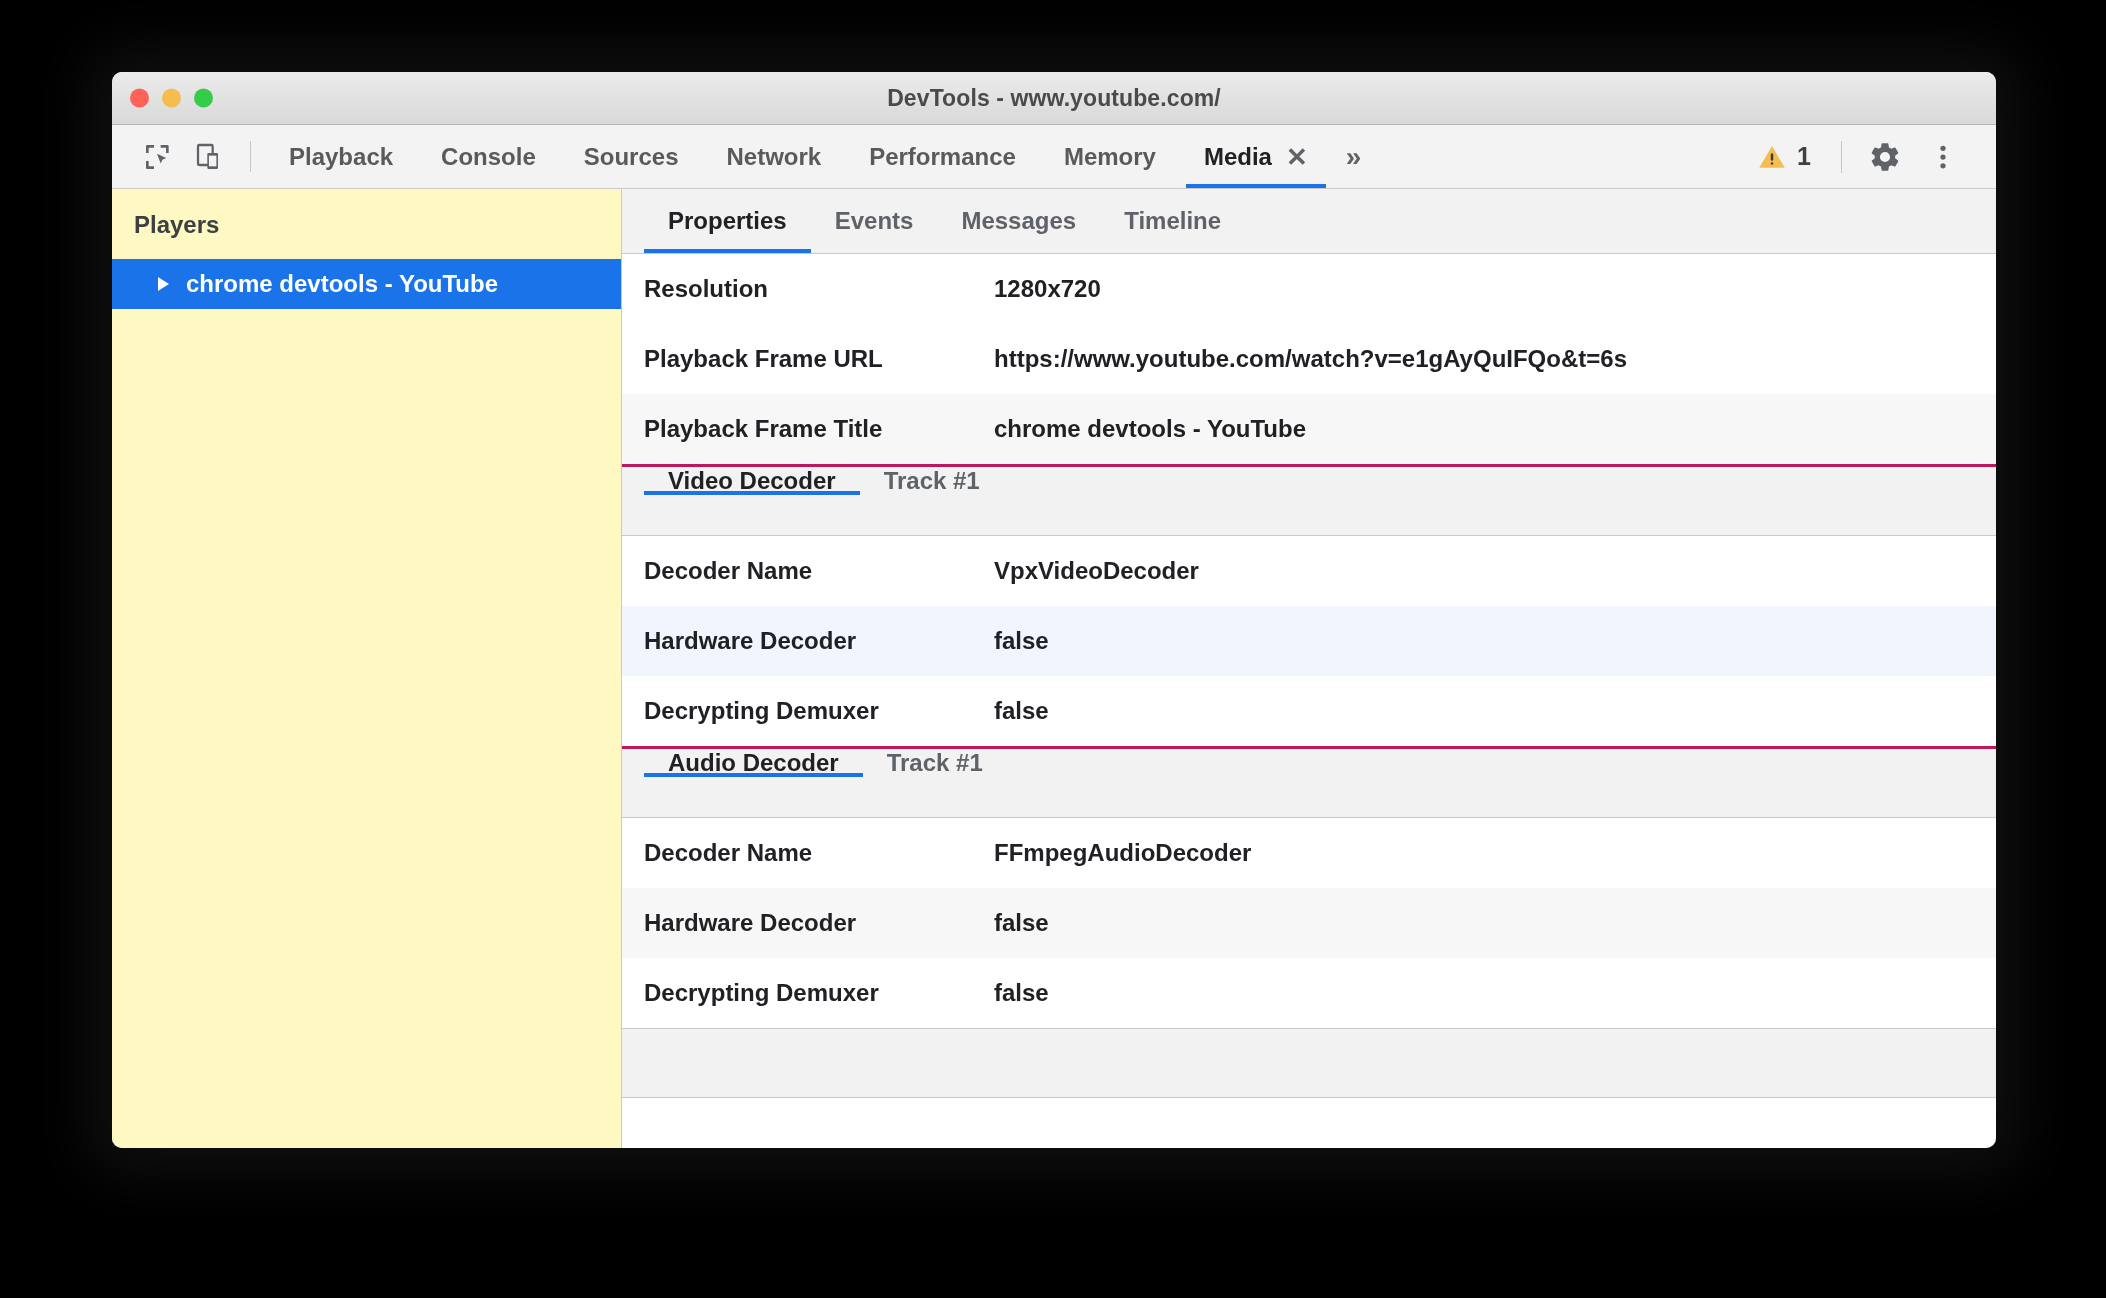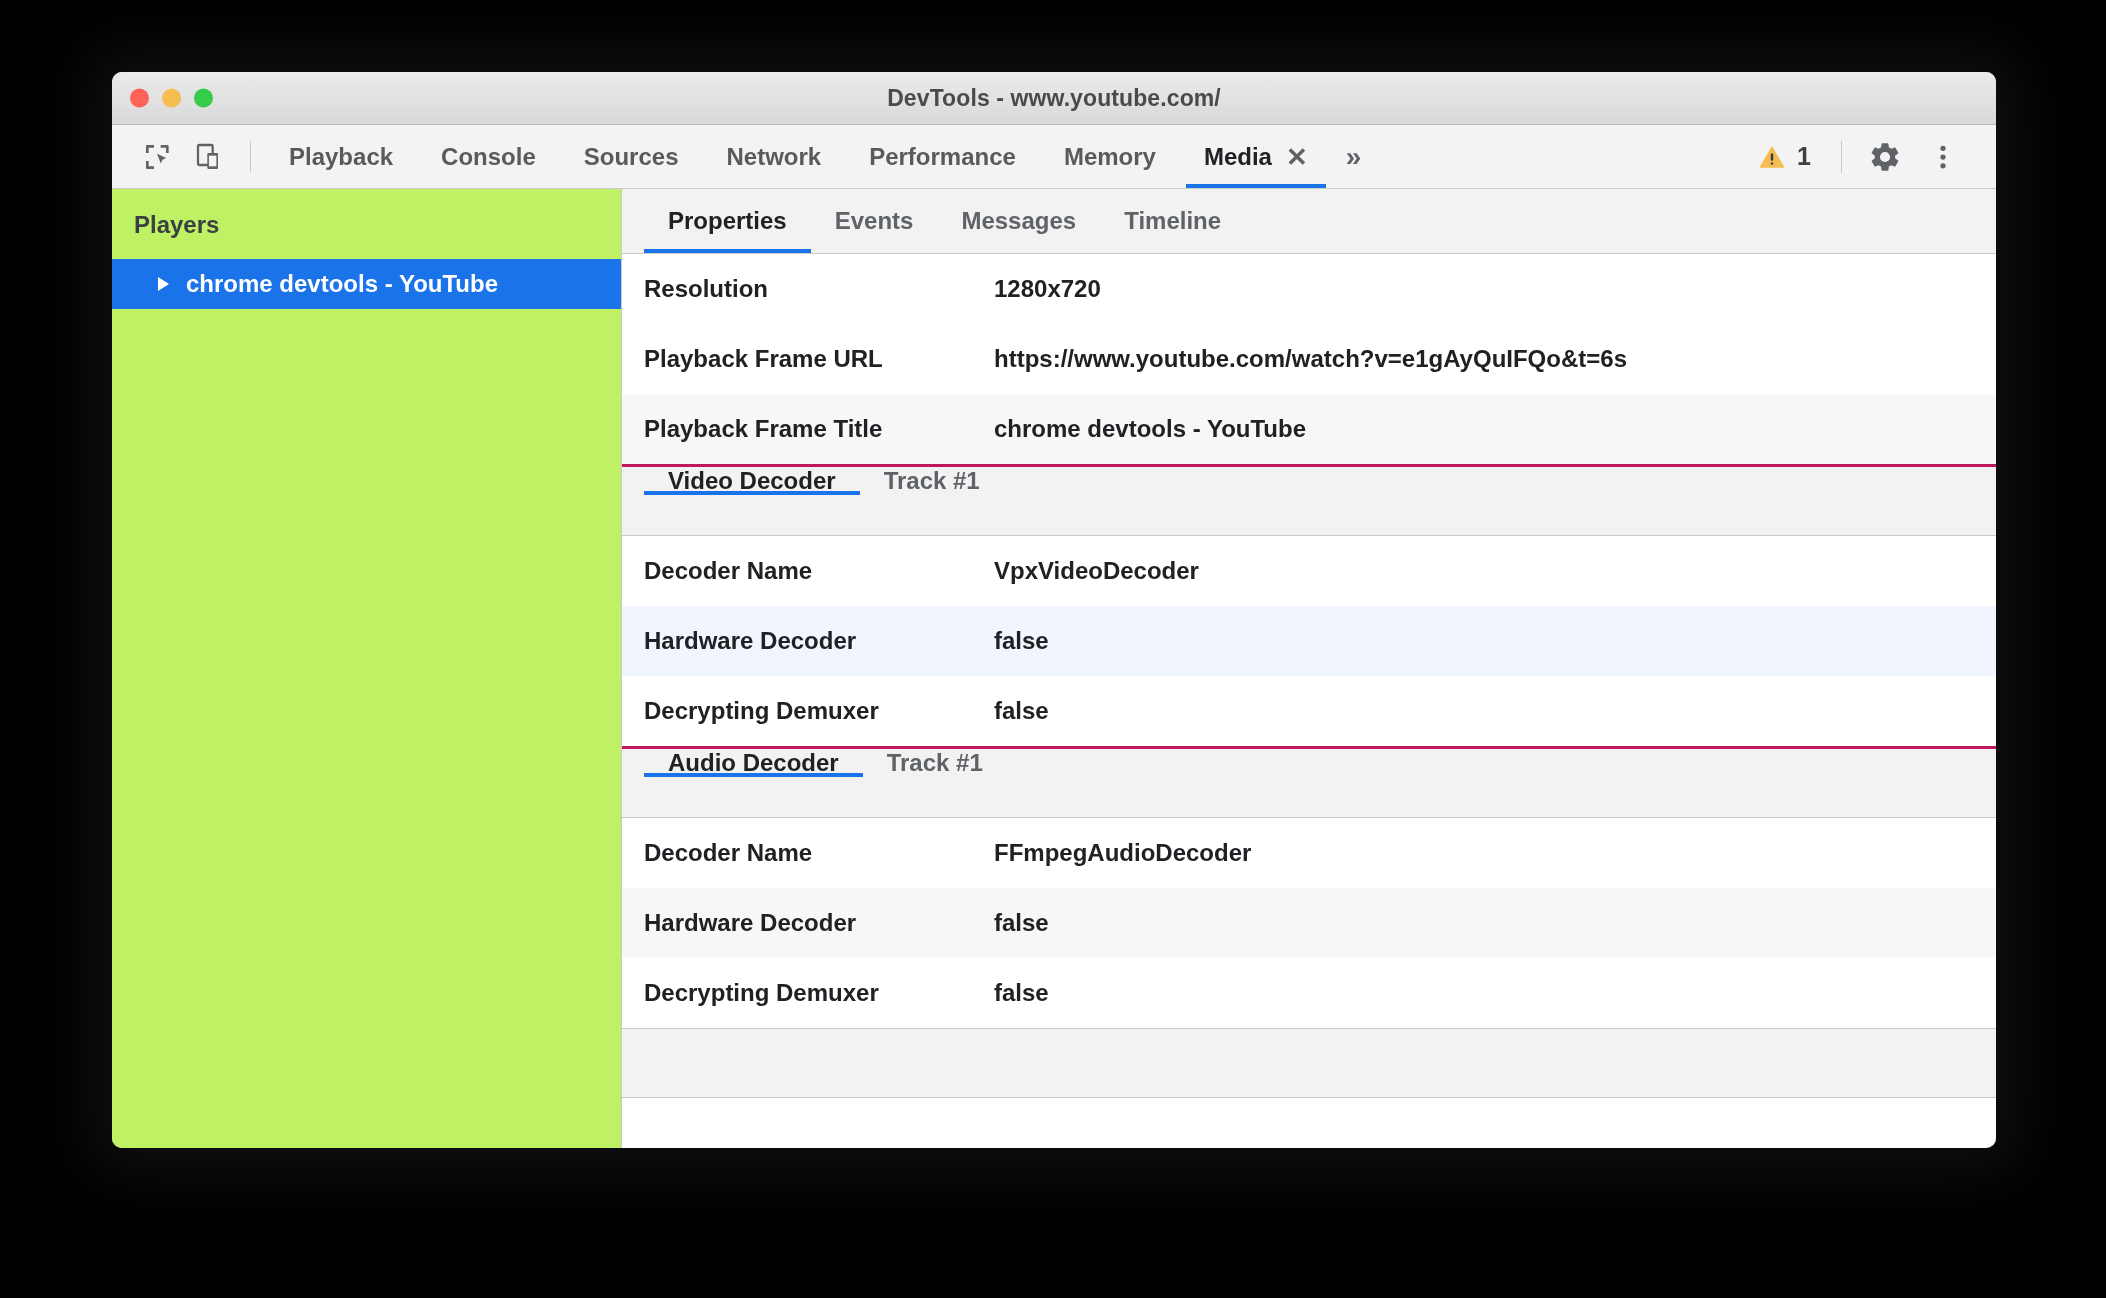--- a/index.html
+++ b/index.html
@@ -178,21 +178,21 @@
   
   .body-split {
     flex: 1 1 auto;
     display: flex;
     min-height: 0;
   }
 
   .sidebar {
     width: 509px;
     flex: 0 0 509px;
-    background: #bef264;
+    background: #fef9c3;
     border-right: 1px solid #c9c9c9;
     display: flex;
     flex-direction: column;
   }
 
   .players-head {
     font-size: 24px;
     color: #3c4043;
     padding: 22px 0 20px 22px;
   }

